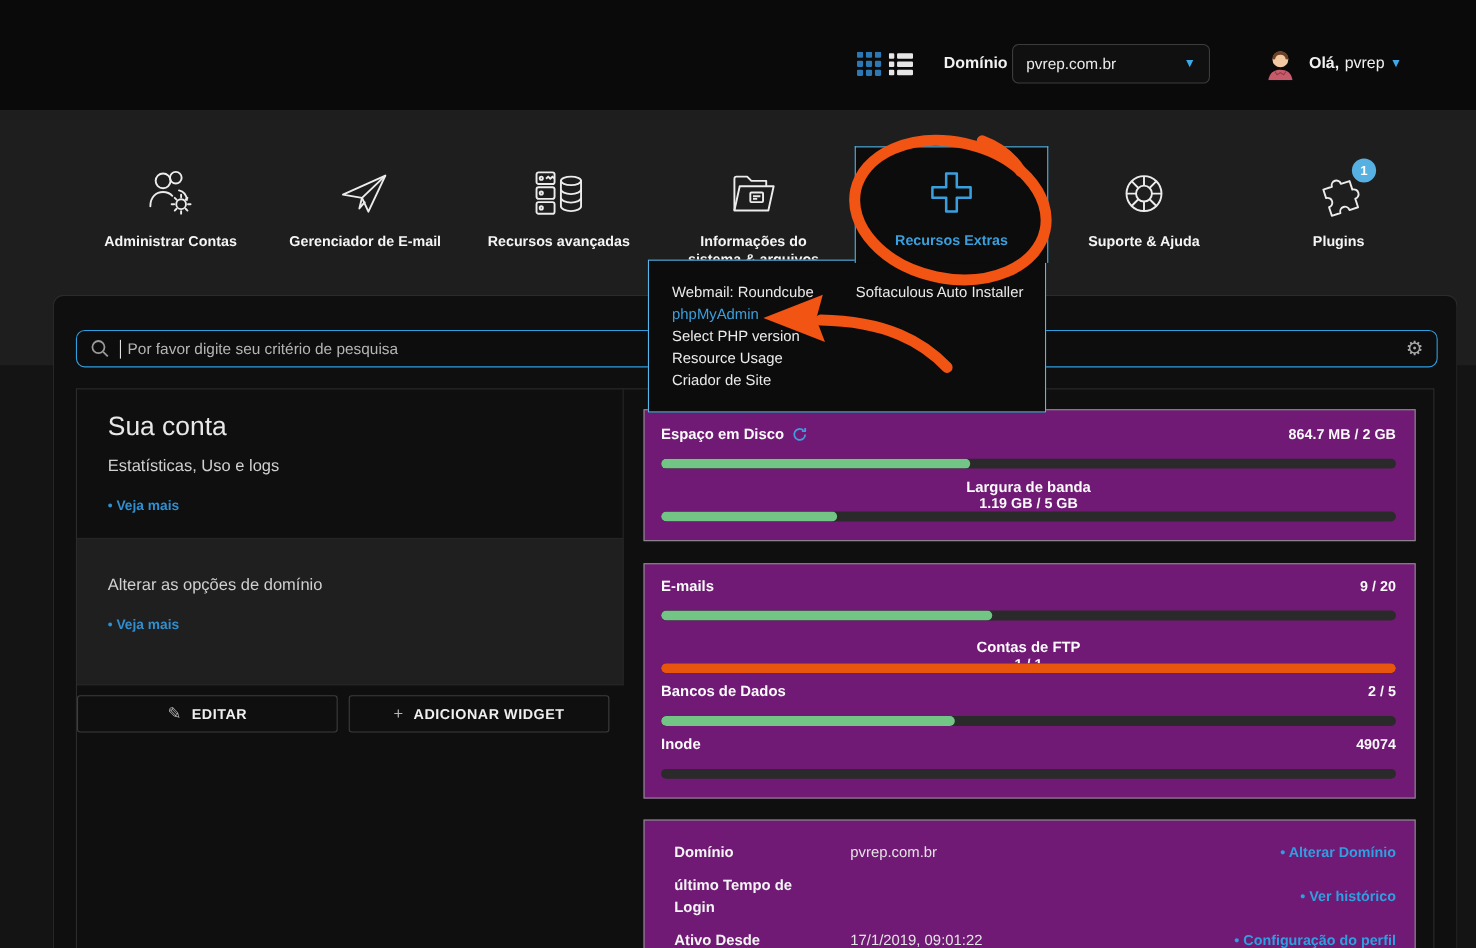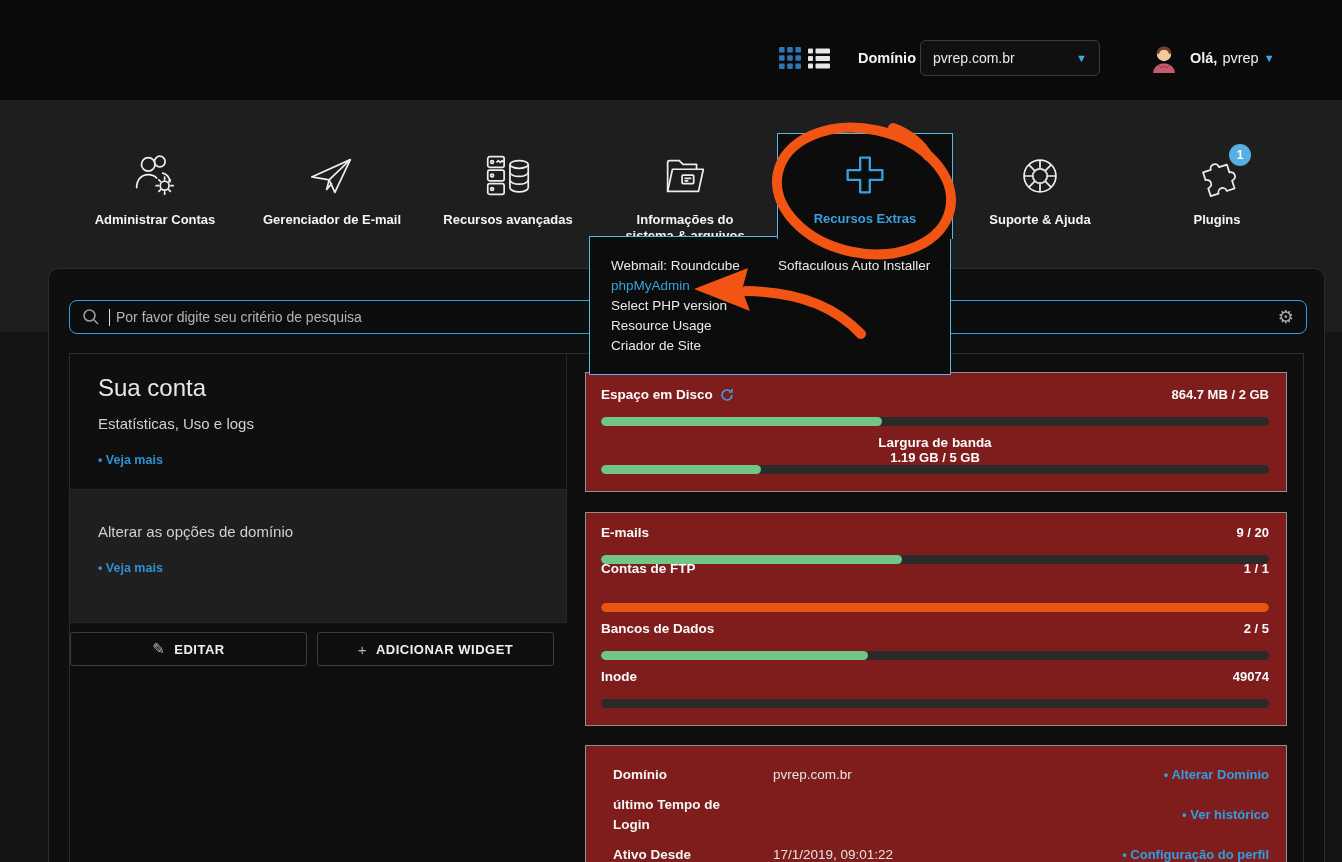--- a/index.html
+++ b/index.html
@@ -51,21 +51,21 @@
   .cell1{top:0;height:136px;}
   .cell2{top:136px;height:133px;background:#1f1f1f;}
   .cell-title{font-size:24px;color:#e8e8e8;}
   .cell-sub{margin-top:13px;font-size:15px;color:#d0d0d0;}
   .cell-link{margin-top:21px;font-size:12.5px;font-weight:bold;color:#2f8fd0;cursor:pointer;}
   .wbtn{position:absolute;top:278px;width:237px;height:34px;border:1px solid #3d3d3d;border-radius:3px;background:transparent;color:#f0f0f0;font-size:13px;font-weight:bold;letter-spacing:.5px;font-family:"Liberation Sans",sans-serif;display:flex;align-items:center;justify-content:center;gap:9px;cursor:pointer;}
   .wbtn .bicon{color:#b5b5b5;font-size:15px;font-weight:normal;}
   .btn-edit{left:0;}
   .btn-add{left:247px;}
 
-  .card{position:absolute;left:515px;width:702px;background:#7f1d1d;border:1px solid #8e8e8e;box-sizing:border-box;}
+  .card{position:absolute;left:515px;width:702px;background:#701a75;border:1px solid #8e8e8e;box-sizing:border-box;}
   .cardA{top:18px;height:120px;}
   .cardB{top:158px;height:214px;}
   .cardC{top:391px;height:135px;}
   .u-row{position:absolute;left:15px;right:17px;display:flex;justify-content:space-between;align-items:center;}
   .u-label{font-size:13.5px;font-weight:bold;color:#fafafa;display:flex;align-items:center;gap:7px;}
   .u-value{font-size:13px;font-weight:bold;color:#fafafa;}
   .track{position:absolute;left:15px;right:17px;height:9px;border-radius:5px;background:#2a2a2a;overflow:hidden;}
   .fill{height:100%;border-radius:5px;}
 
   .info-label{position:absolute;left:27px;width:118px;font-size:13.5px;font-weight:bold;color:#f5f5f5;line-height:20px;}
@@ -294,21 +294,21 @@
       </div>
 
       <div class="card cardB">
         <div class="u-row" style="top:12px;">
           <span class="u-label">E-mails</span>
           <span class="u-value">9 / 20</span>
         </div>
         <div class="track" style="top:42px;">
           <div class="fill" style="width: 45%; background-color: rgb(114, 197, 133);"></div>
         </div>
-        <div class="u-row" style="top:48px;">
+        <div class="u-row" style="top:68px;flex-direction:column;">
           <span class="u-label">Contas de FTP</span>
           <span class="u-value">1 / 1</span>
         </div>
         <div class="track" style="top:90px;">
           <div class="fill" style="width: 100%; background-color: rgb(232, 86, 13);"></div>
         </div>
         <div class="u-row" style="top:108px;">
           <span class="u-label">Bancos de Dados</span>
           <span class="u-value">2 / 5</span>
         </div>

